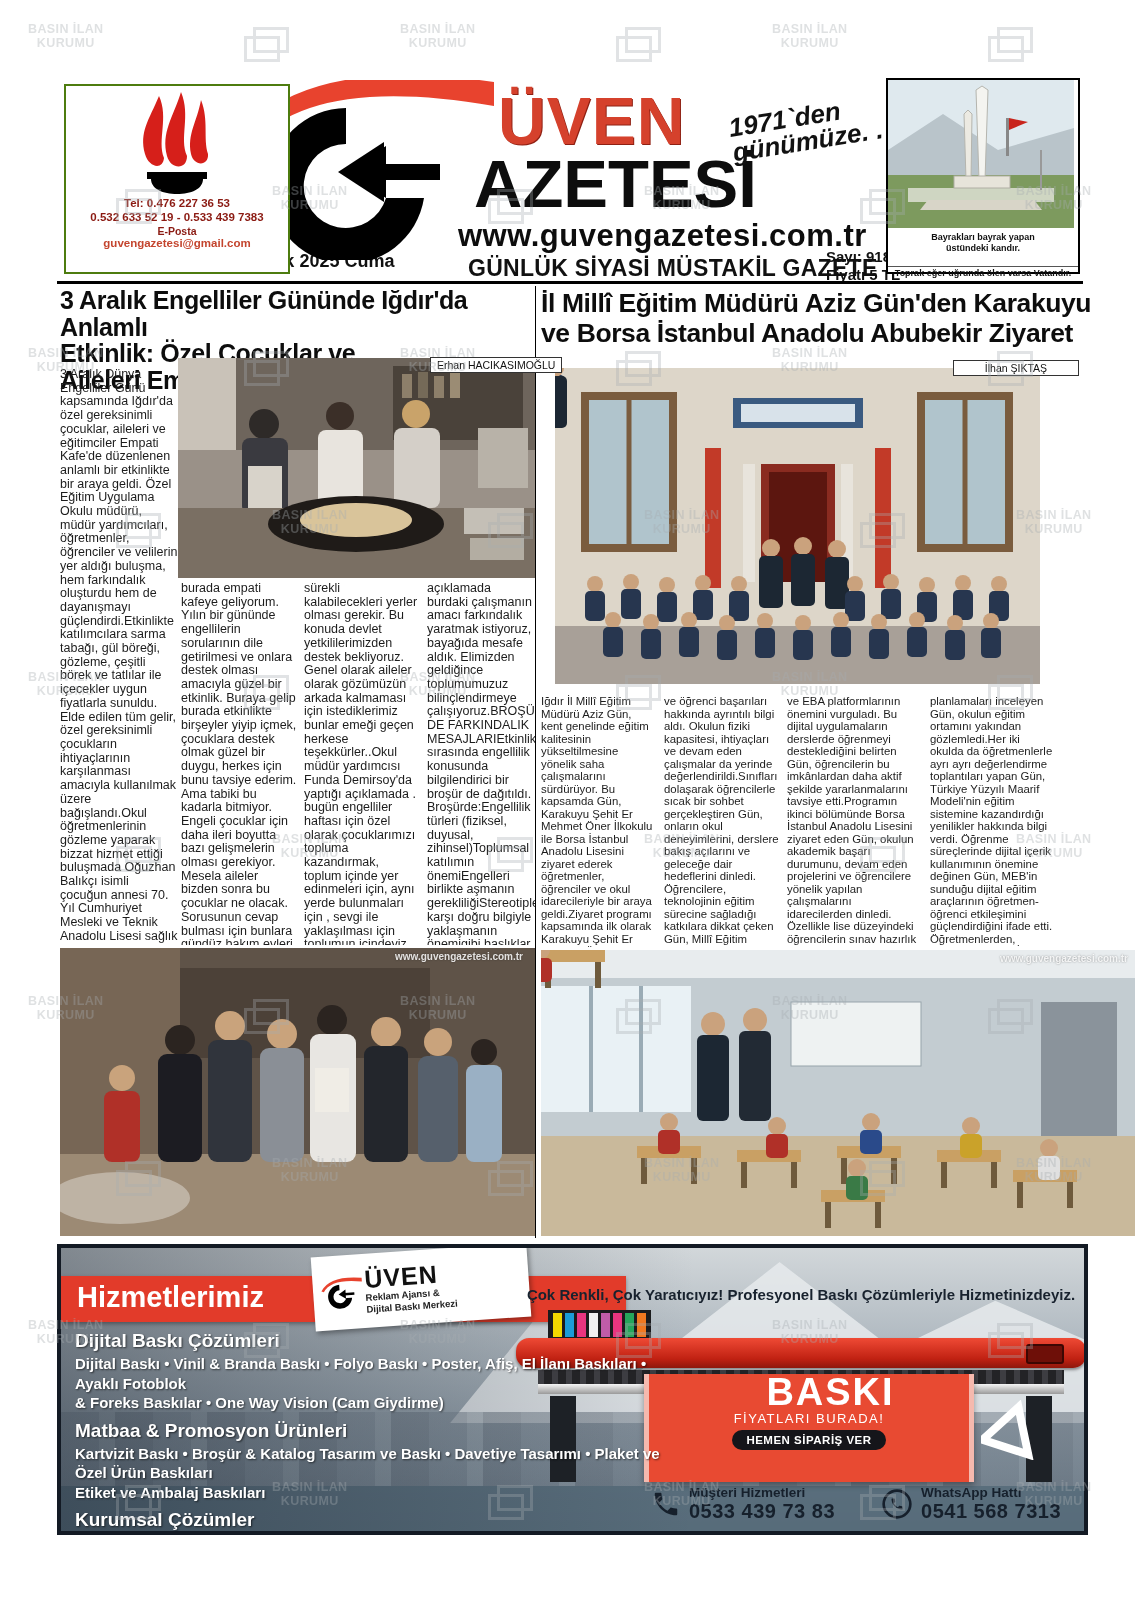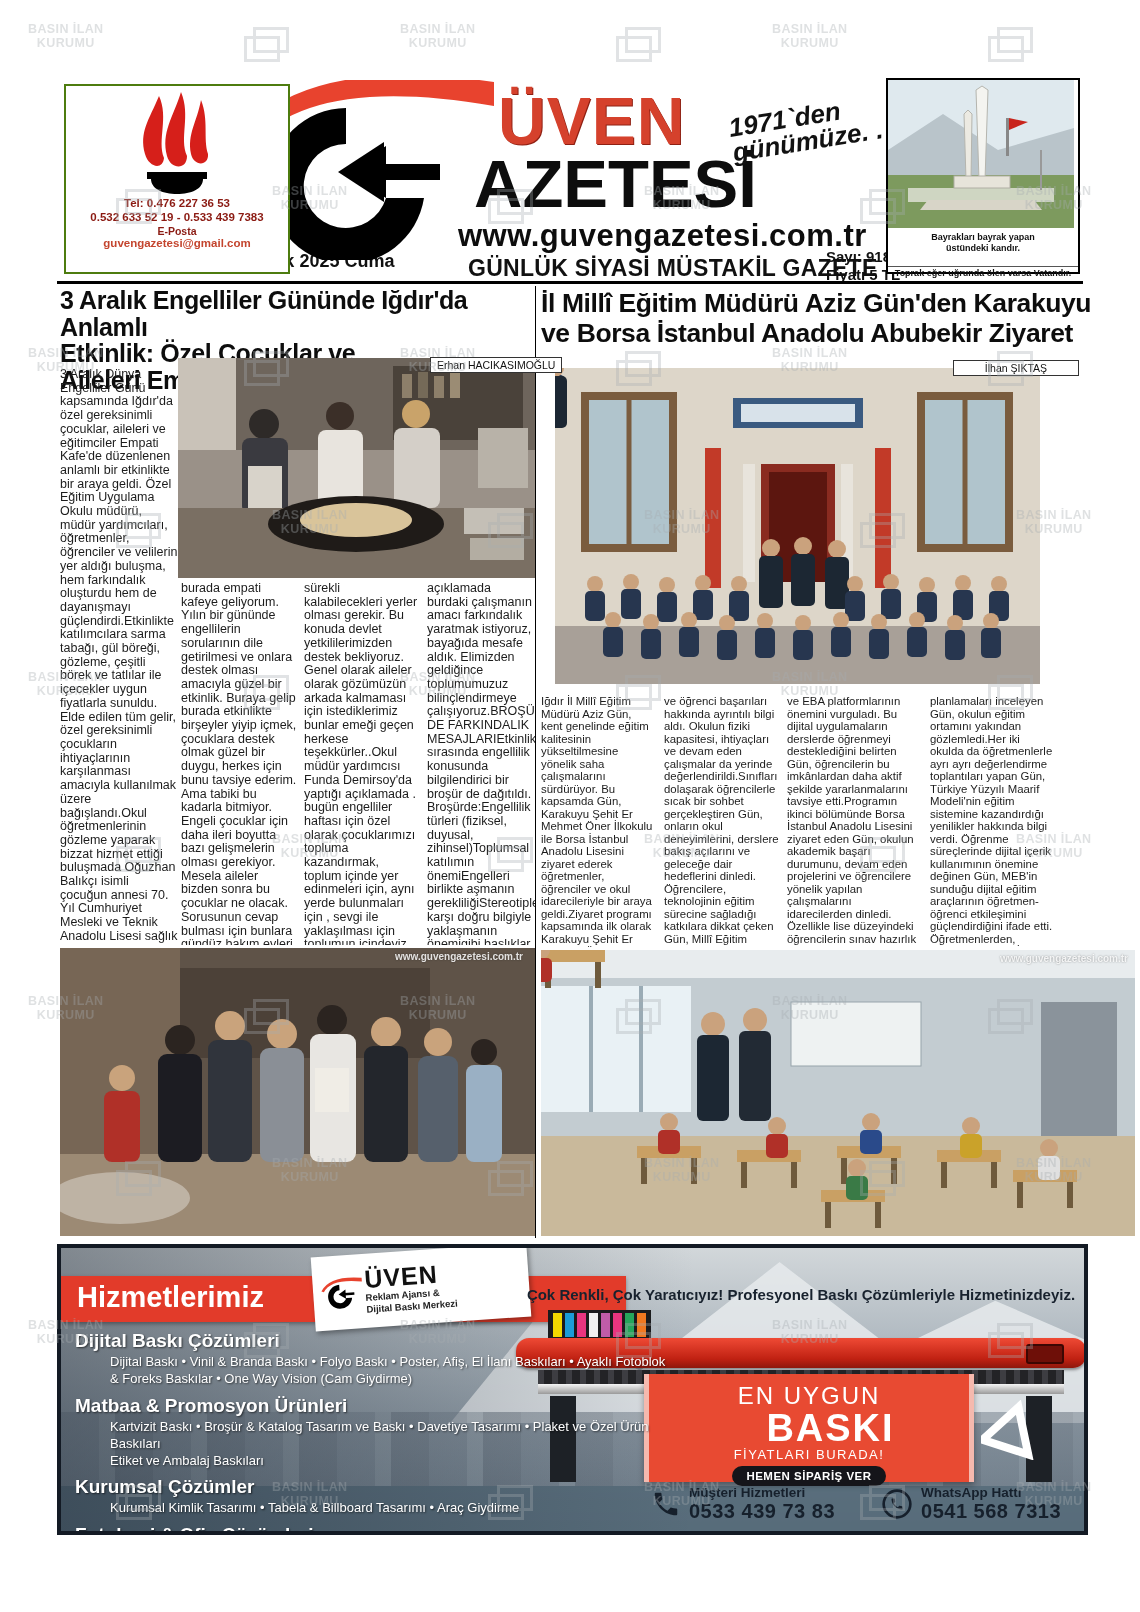--- a/index.html
+++ b/index.html
@@ -67,21 +67,21 @@
       box-shadow:0 2px 4px rgba(0,0,0,.35);}
   .ad-banner-red span{position:absolute;left:16px;top:5px;color:#fff;font-weight:900;font-size:29px;}
   .ad-logoplate{position:absolute;left:252px;top:2px;width:200px;height:70px;background:#fff;
       transform:rotate(-4deg);box-shadow:2px 3px 5px rgba(0,0,0,.35);display:flex;align-items:center;padding:2px 8px;}
   .ad-logoplate .gl{flex:0 0 44px;}
   .ad-logo-text .big{font-weight:900;font-size:25px;letter-spacing:1px;color:#111;line-height:1;}
   .ad-logo-text .small{font-size:9.5px;font-weight:bold;color:#222;line-height:1.2;}
   .ad-left{position:absolute;left:14px;top:82px;width:600px;z-index:3;color:#fff;}
   .ad-sec{margin-bottom:7px;}
   .ad-sec-title{font-weight:bold;font-size:19px;text-shadow:1px 1px 2px rgba(0,0,0,.6);margin-bottom:2px;}
-  .ad-sec-line{font-weight:normal;font-size:13px;line-height:1.3;text-shadow:1px 1px 2px rgba(0,0,0,.6);margin-left:35px;}
+  .ad-sec-line{font-weight:bold;font-size:15px;line-height:1.3;text-shadow:1px 1px 2px rgba(0,0,0,.6);}
   .ad-sec-line:empty{display:none;}
   .ad-tagline{position:absolute;left:460px;top:38px;width:560px;text-align:center;color:#18222e;
       font-weight:bold;font-size:15px;z-index:3;}
   .printer{position:absolute;left:455px;top:66px;width:570px;height:168px;z-index:2;}
   .inks{position:absolute;left:32px;top:-4px;display:flex;gap:3px;background:#1b1b1d;padding:3px 5px;}
   .inks span{width:9px;height:24px;display:block;}
   .printer-top{position:absolute;left:0;top:24px;width:100%;height:30px;border-radius:13px;
       background:linear-gradient(#ef4a35,#c02112 70%,#8e170c);box-shadow:0 2px 3px rgba(0,0,0,.4);}
   .printer-screen{position:absolute;right:22px;top:30px;width:34px;height:16px;background:#6e0f08;
       border:2px solid #3c0703;border-radius:3px;}
@@ -399,21 +399,20 @@
           <span style="background:#f07820"></span>
       </div>
       <div class="printer-top"></div>
       <div class="printer-screen"></div>
       <div class="printer-rail"></div>
       <div class="roller" style="left:22px;width:106px;"></div>
       <div class="roller" style="left:448px;width:100px;"></div>
       <div class="printer-leg" style="left:34px;"></div>
       <div class="printer-leg" style="right:34px;"></div>
       <div class="ad-sheet">
-        <div class="sheet-l1">EN UYGUN</div>
         <div class="sheet-l2">BASKI</div>
         <div class="sheet-l3">FİYATLARI BURADA!</div>
         <div class="sheet-btn">HEMEN SİPARİŞ VER</div>
         <svg class="sheet-tri" width="60" height="60" viewBox="0 0 60 60">
           <polygon points="30,6 54,48 6,48" fill="none" stroke="#fff" stroke-width="8" transform="rotate(18 30 30)"></polygon>
         </svg>
       </div>
     </div>
 
     <div class="ad-contact">

